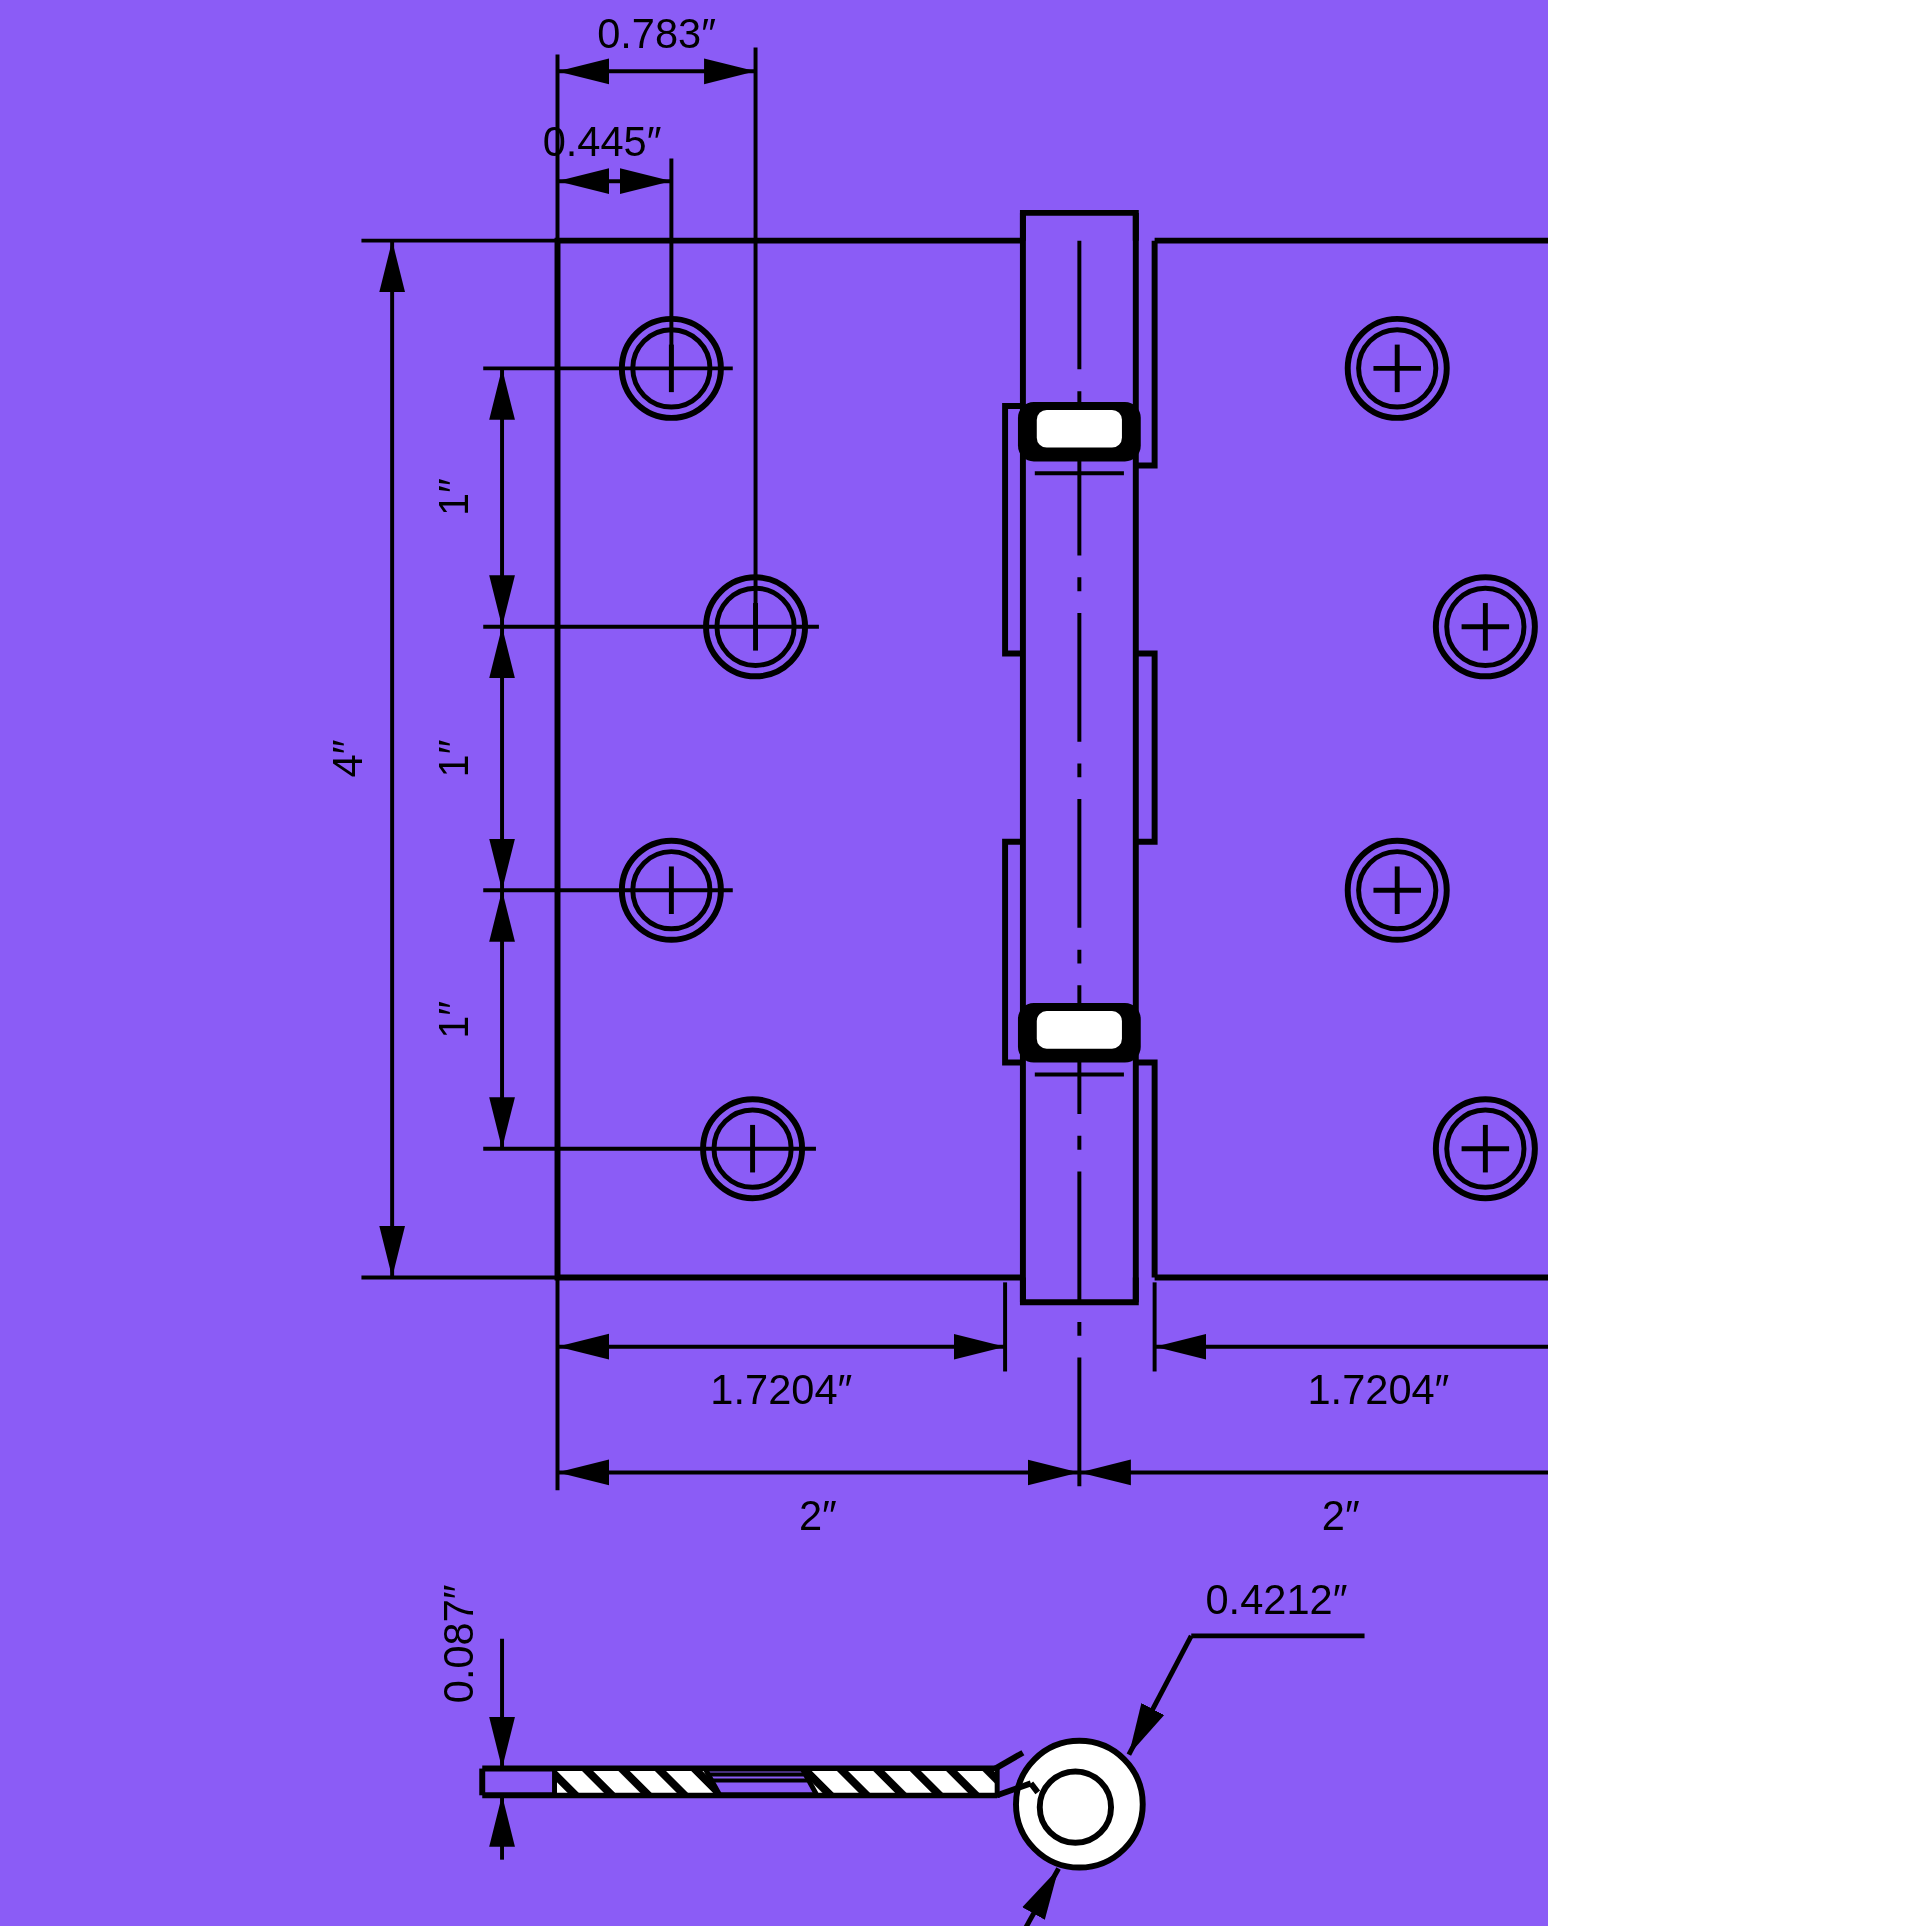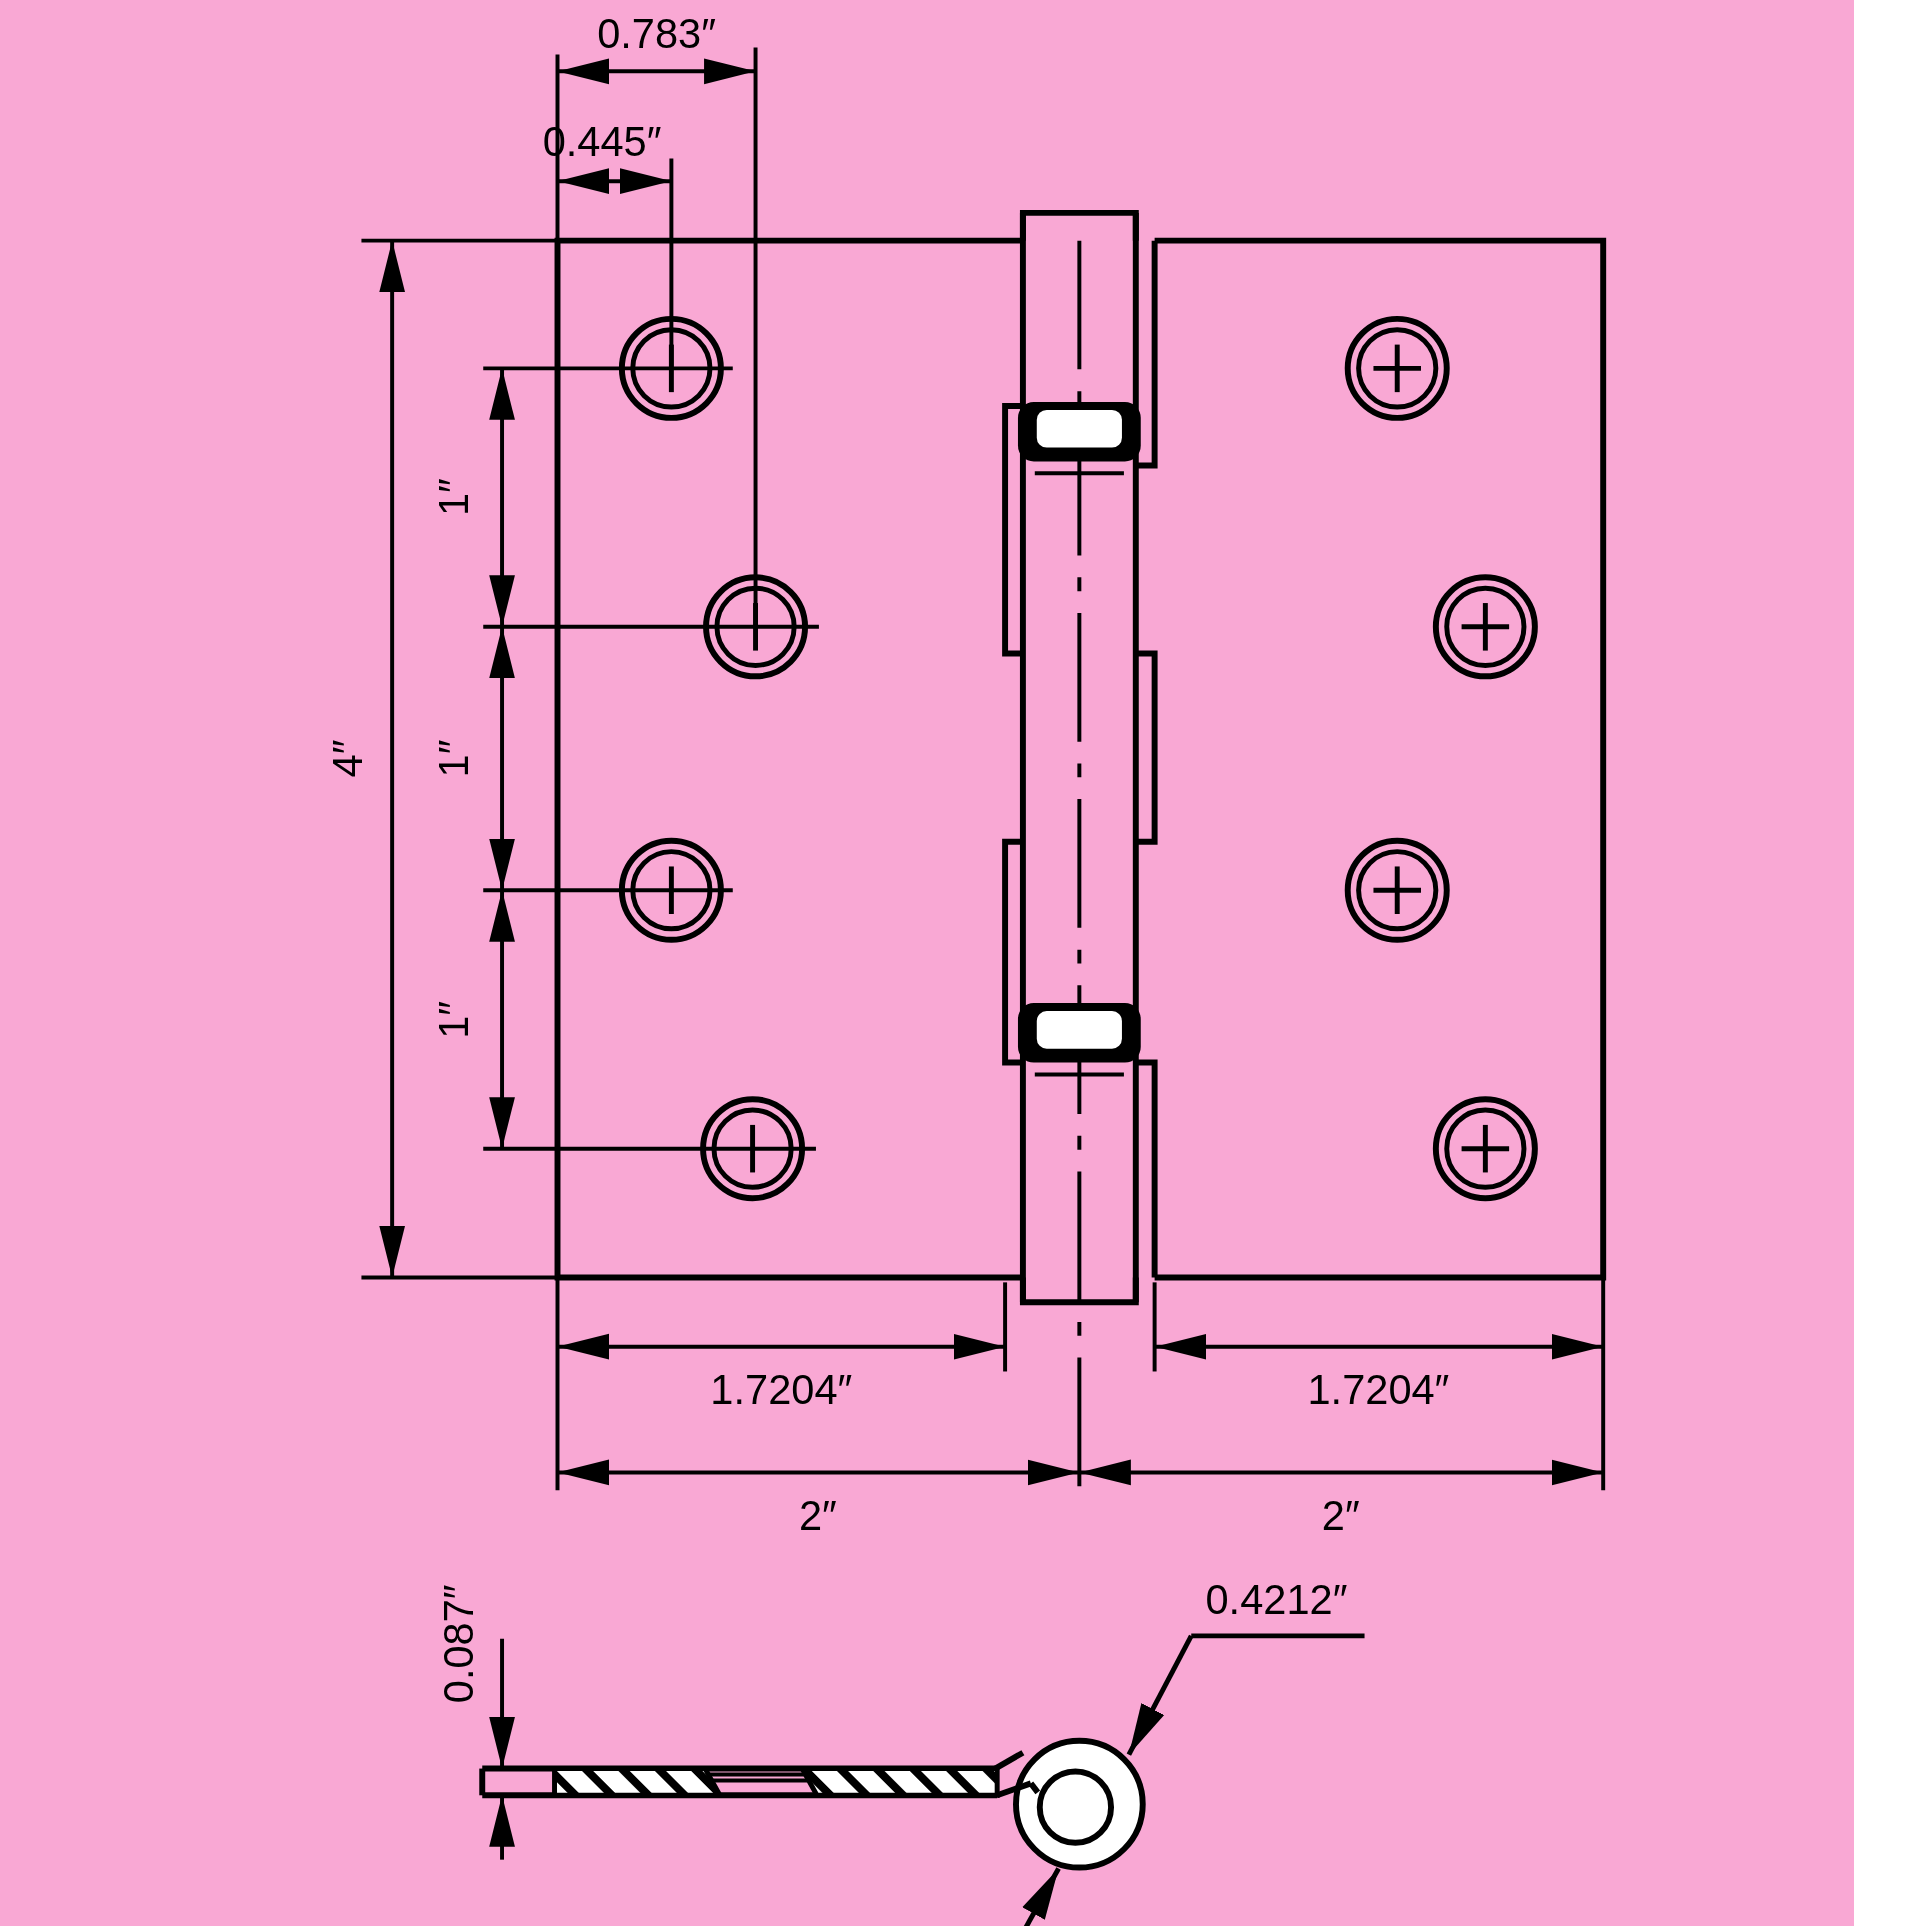--- a/index.html
+++ b/index.html
@@ -1,16 +1,16 @@
 <!DOCTYPE html>
 <html><head>
 <meta charset="utf-8">
 <style>
   html,body{margin:0;padding:0;background:#ffffff;}
-  .drawing{position:relative;width:1854px;height:1927px;background:#f9a8d4;overflow:hidden;}
+  .drawing{position:relative;width:1548px;height:1927px;background:#8b5cf6;overflow:hidden;}
   svg{display:block;}
   .ln6{stroke:#000;stroke-width:6;fill:none;stroke-linecap:butt;}
   .ln5{stroke:#000;stroke-width:5;fill:none;}
   .ln4{stroke:#000;stroke-width:4;fill:none;}
   .dim{stroke:#000;stroke-width:4;fill:none;}
   .ext{stroke:#000;stroke-width:4;fill:none;}
   .center{stroke:#000;stroke-width:4;fill:none;stroke-dasharray:130 22 14 22;}
   .blk{fill:#000;stroke:none;}
   .wht{fill:#fff;stroke:none;}
   .hatchpoly{fill:url(#hatch);stroke:#000;stroke-width:5;}

